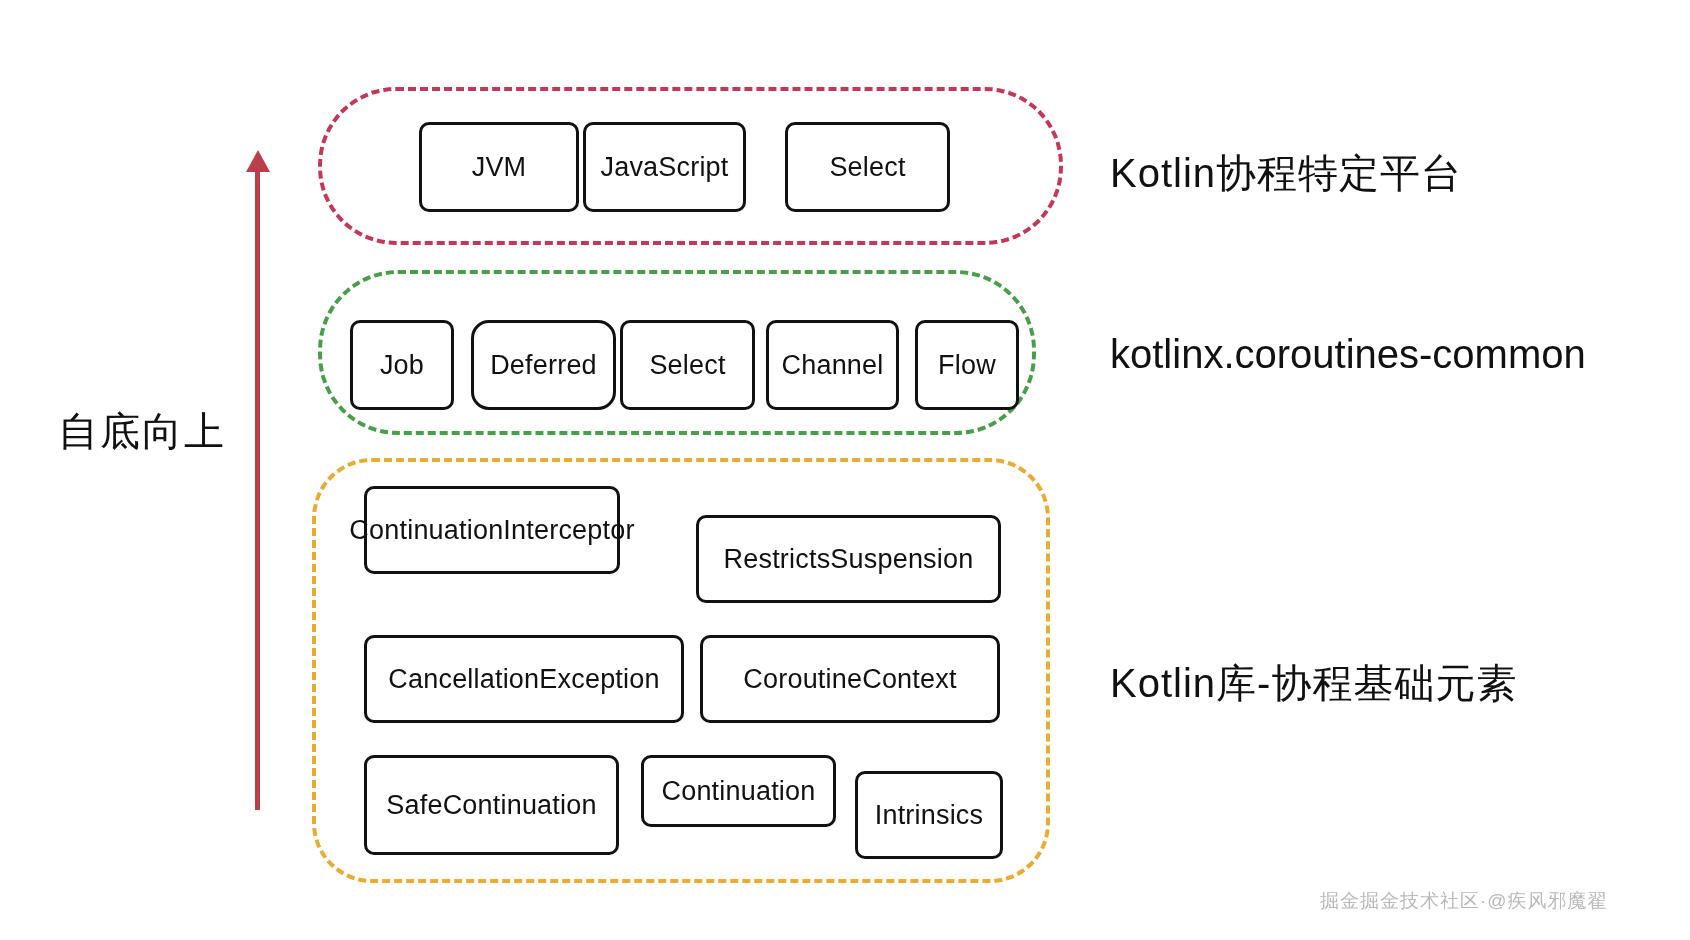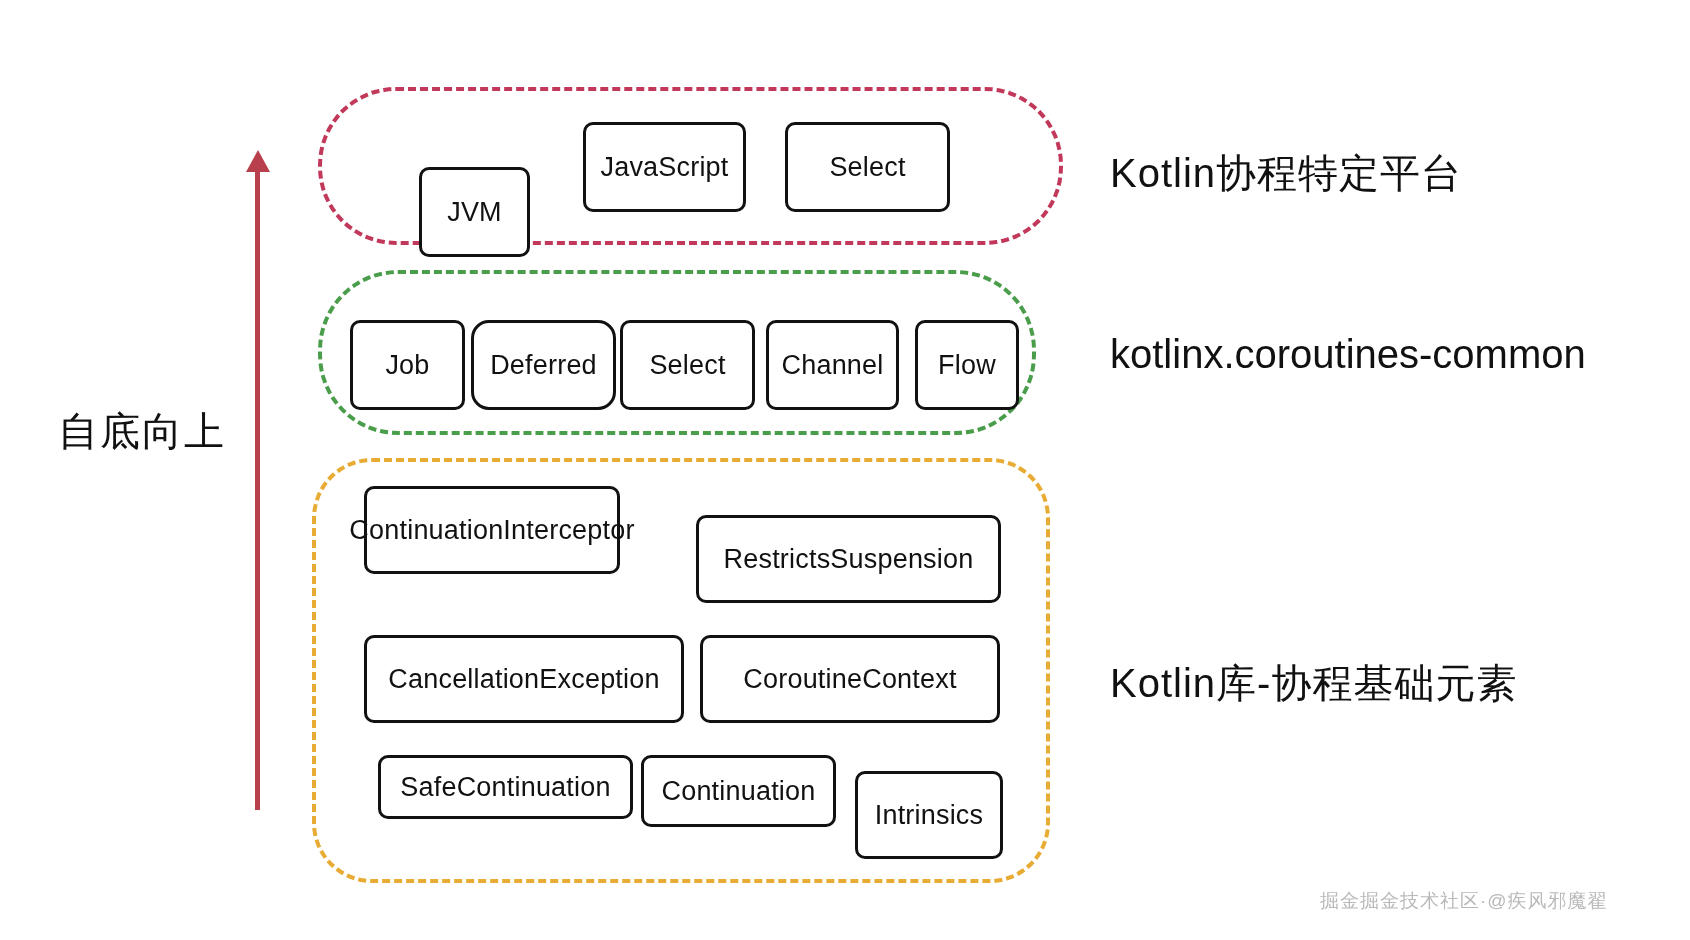--- a/index.html
+++ b/index.html
@@ -94,37 +94,37 @@
     display: flex;
     align-items: center;
     justify-content: center;
     font-size: 27px;
     color: #111;
     white-space: nowrap;
     letter-spacing: 0.2px;
   }
 
   
-  #node-jvm        { left: 419px; top: 122px; width: 111px; height: 90px; margin-top: 45px; }
+  #node-jvm        { left: 419px; top: 122px; width: 160px; height: 90px; }
   #node-javascript { left: 583px; top: 122px; width: 163px; height: 90px; }
   #node-native     { left: 785px; top: 122px; width: 165px; height: 90px; }
 
   
-  #node-job      { left: 350px; top: 320px; width: 115px; height: 90px; text-align: right; }
+  #node-job      { left: 350px; top: 320px; width: 104px; height: 90px; text-align: right; }
   #node-deferred { left: 471px; top: 320px; width: 145px; height: 90px; border-radius: 18px; }
   #node-select   { left: 620px; top: 320px; width: 135px; height: 90px; }
   #node-channel  { left: 766px; top: 320px; width: 133px; height: 90px; }
   #node-flow     { left: 915px; top: 320px; width: 104px; height: 90px; }
 
   
   #node-continuationinterceptor { left: 364px; top: 486px; width: 256px; height: 88px; }
   #node-restrictssuspension     { left: 696px; top: 515px; width: 305px; height: 88px; text-align: center; }
   #node-cancellationexception   { left: 364px; top: 635px; width: 320px; height: 88px; }
   #node-coroutinecontext        { left: 700px; top: 635px; width: 300px; height: 88px; }
-  #node-safecontinuation        { left: 364px; top: 755px; width: 255px; height: 64px; margin-left: 14px; }
+  #node-safecontinuation        { left: 364px; top: 755px; width: 255px; height: 100px; }
   #node-continuation            { left: 641px; top: 755px; width: 195px; height: 72px; }
   #node-intrinsics              { left: 855px; top: 755px; width: 148px; height: 88px; margin-top: 16px; }
 
   
   .caption {
     position: absolute;
     font-size: 40px;
     color: #111;
     white-space: nowrap;
     letter-spacing: 1px;

